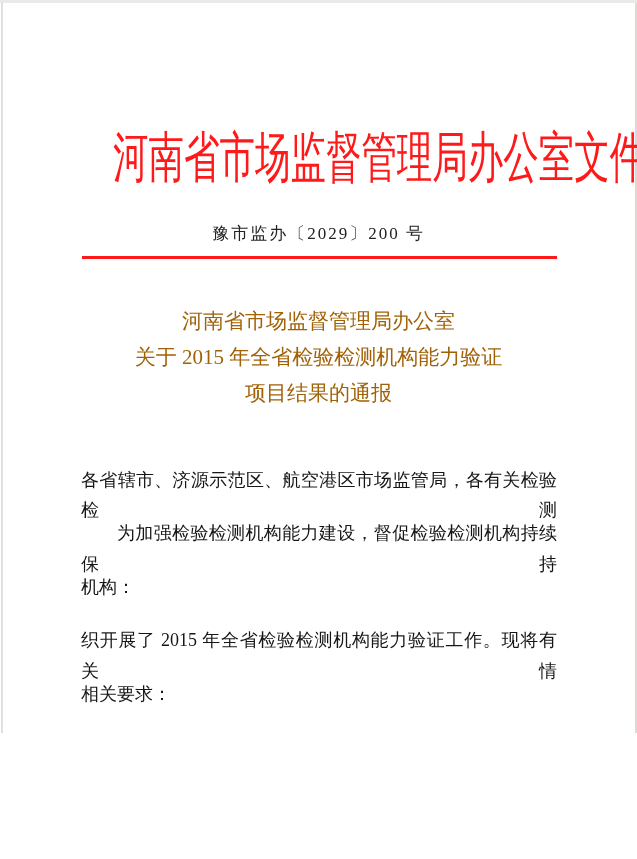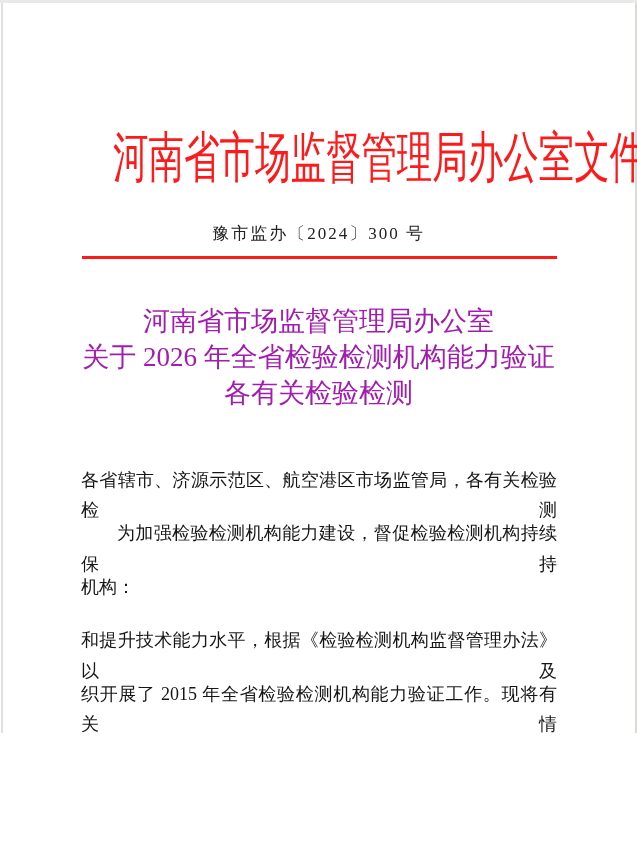--- a/index.html
+++ b/index.html
@@ -69,23 +69,23 @@
     height: 3px;
     background: var(--accent-red, #fe1a1a);
   }
   
   .doc-title {
     position: absolute;
     top: 303px;
     left: 60px;
     width: 517px;
     text-align: center;
-    font-size: 27px;
+    font-size: 21px;
     line-height: 36px;
-    color: #a21caf;
+    color: #a16207;
   }
   
   .body-text {
     position: absolute;
     top: 442px;
     left: 81px;
     width: 476px;
     font-size: 18px;
     line-height: 30.4px;
     color: #161616;
@@ -128,36 +128,35 @@
 
 <div class="page">
 
   <div class="edge-top"></div>
   <div class="edge-left"></div>
   <div class="edge-right"></div>
   <div class="edge-bottom"></div>
 
   <div class="org-title">河南省市场监督管理局办公室文件</div>
 
-  <div class="doc-number">豫市监办〔2024〕300 号</div>
+  <div class="doc-number">豫市监办〔2029〕200 号</div>
 
   <div class="red-rule"></div>
 
   <div class="doc-title">
     <div>河南省市场监督管理局办公室</div>
-    <div>关于 2026 年全省检验检测机构能力验证</div>
-    <div>各有关检验检测</div>
+    <div>关于 2015 年全省检验检测机构能力验证</div>
+    <div>项目结果的通报</div>
   </div>
 
   <div class="body-text">
     <div class="bline just">各省辖市、济源示范区、航空港区市场监管局，各有关检验检测</div>
     <div class="bline just indent">为加强检验检测机构能力建设，督促检验检测机构持续保持</div>
 
     <div class="bline">机构：</div>
-    <div class="bline just">和提升技术能力水平，根据《检验检测机构监督管理办法》以及</div>
     <div class="bline just">织开展了 2015 年全省检验检测机构能力验证工作。现将有关情</div>
     <div class="bline">相关要求：</div>
 
     <div class="bline heading indent">一、基本情况</div>
 
     <div class="bline just">目 4 项，考核检验检测参数 13 个。其中，食品检验检测领域能</div>
   </div>
 
   <div class="page-number">— 1 —</div>
 

